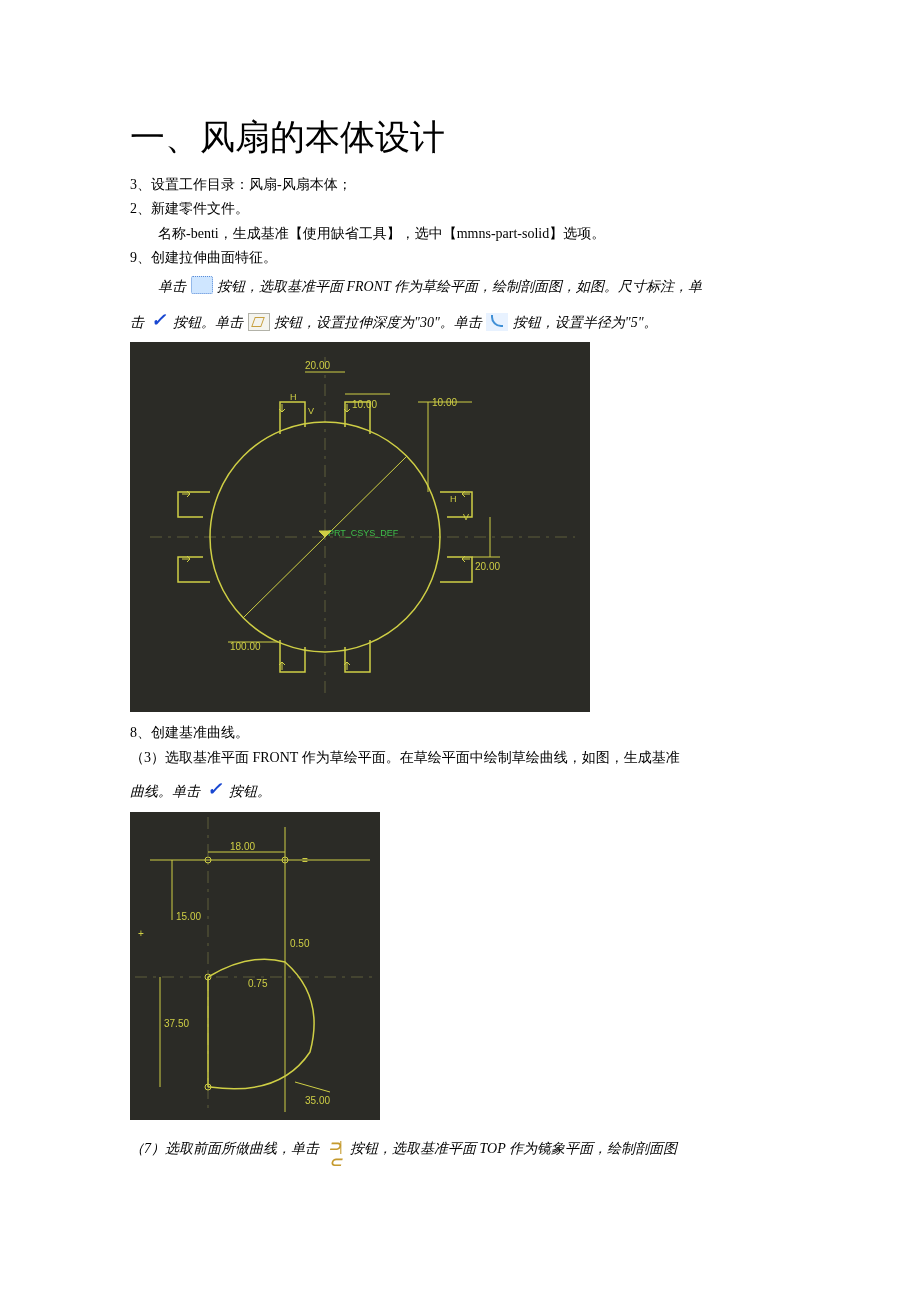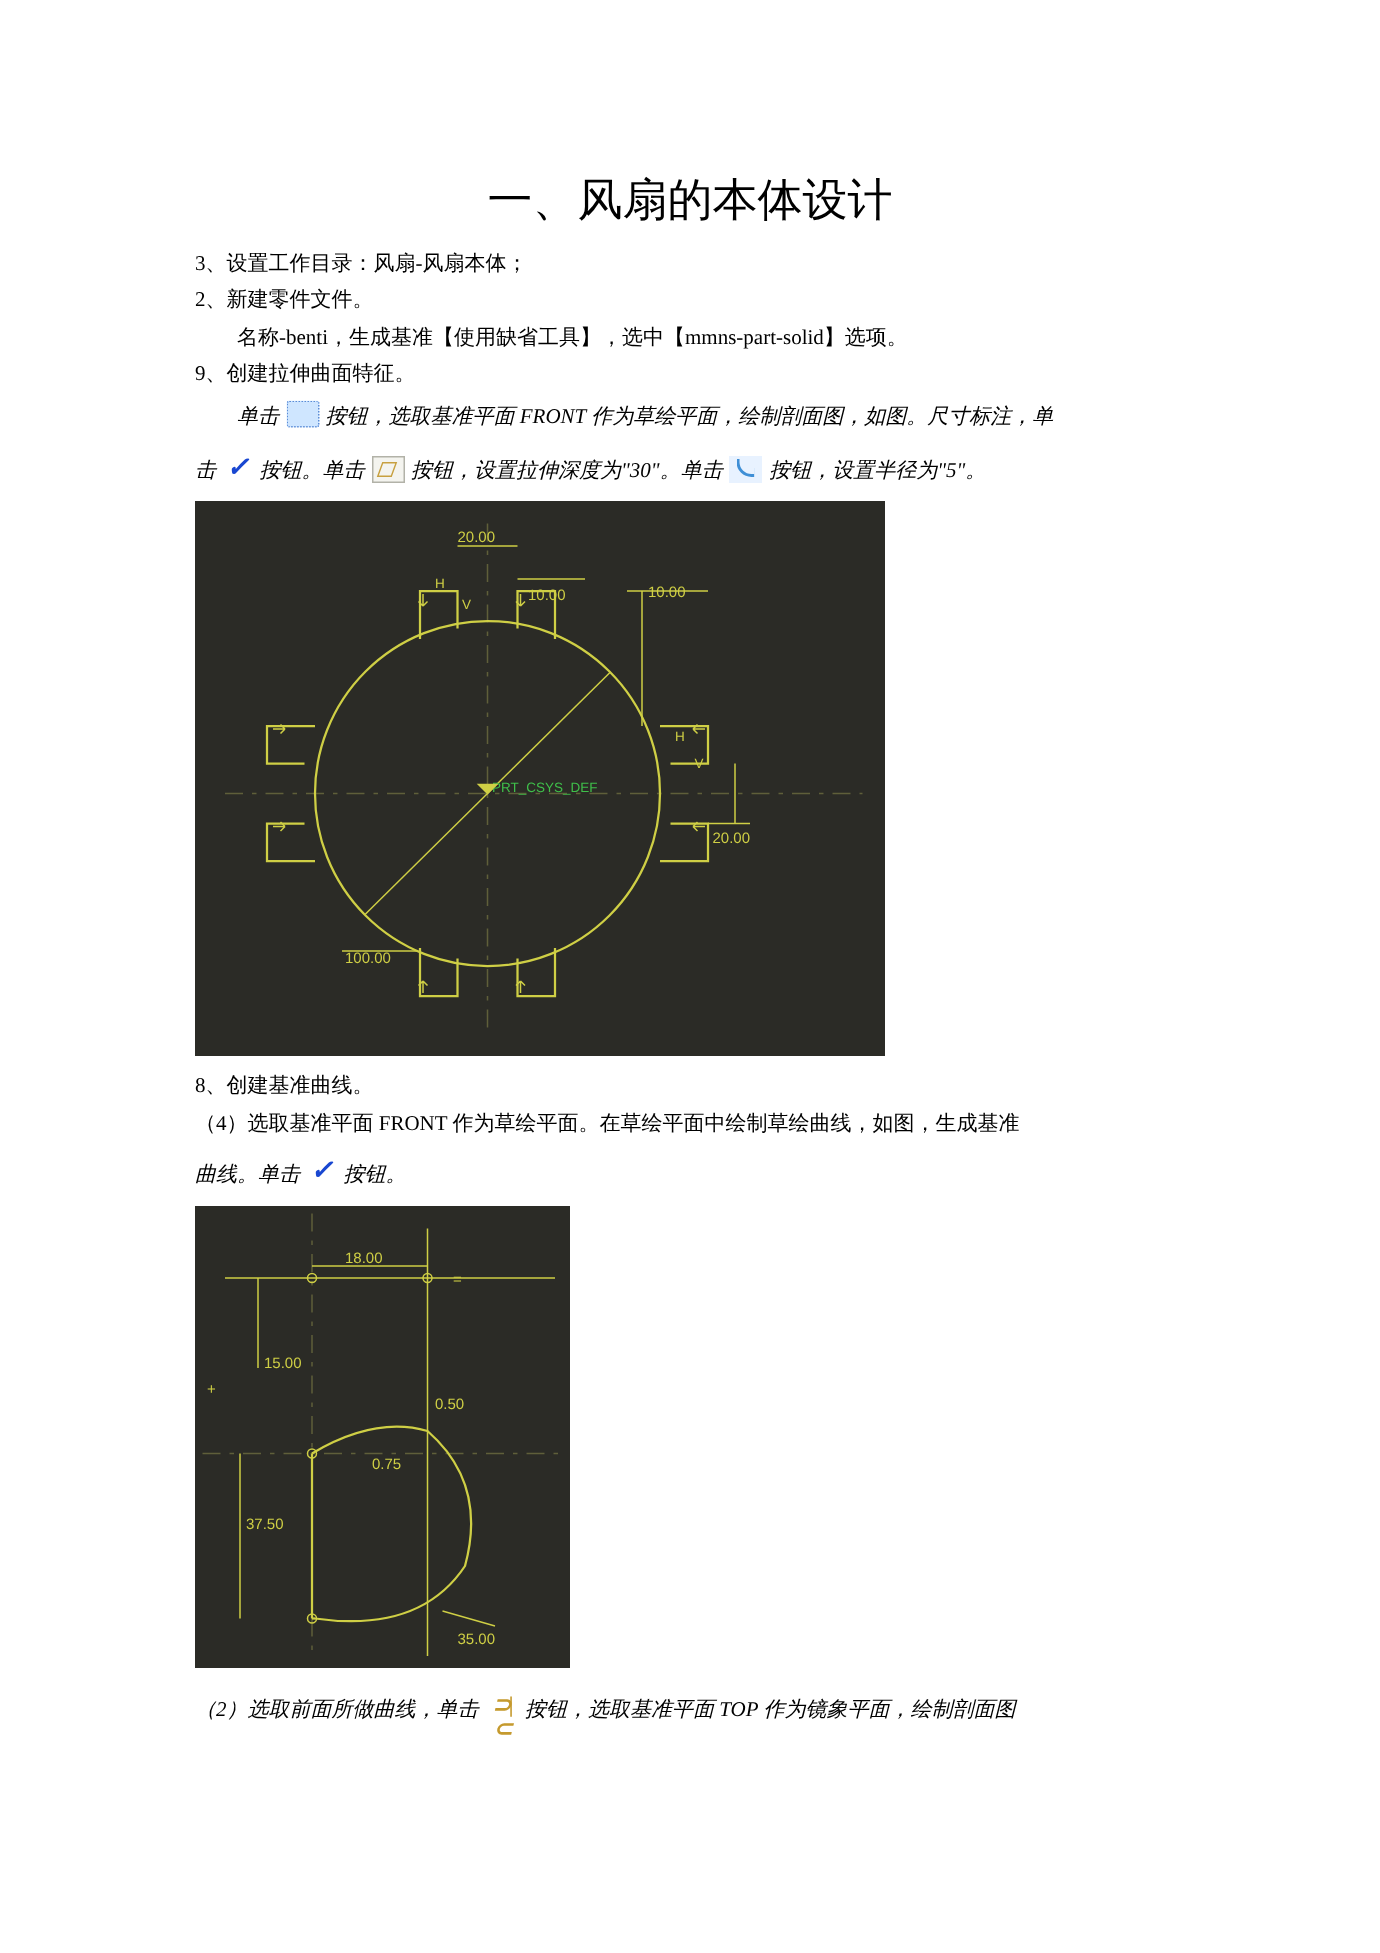--- a/index.html
+++ b/index.html
@@ -7,24 +7,23 @@
       width: 920px;
       background: #fff;
       font-family: "SimSun", "宋体", serif;
       font-size: 14px;
       color: #000;
       padding: 110px 130px 40px 130px;
       line-height: 1.6;
     }
     h1 {
       font-family: "SimSun", "宋体", serif;
-      font-size: 30px;
+      font-size: 35px;
       font-weight: normal;
       margin-bottom: 8px;
-      text-align: center;
     }
     .line { margin-bottom: 2px; }
     .indent { padding-left: 28px; }
     .para { margin-top: 6px; font-style: italic; }
     .icon {
       display: inline-block;
       vertical-align: middle;
       width: 22px;
       height: 18px;
       margin: 0 1px;
@@ -171,21 +170,21 @@
     <path d="M152,62 L152,70 M152,70 L149,67 M152,70 L155,67" stroke="#cfcf45" fill="none"></path>
     <path d="M217,62 L217,70 M217,70 L214,67 M217,70 L220,67" stroke="#cfcf45" fill="none"></path>
     <path d="M152,328 L152,320 M152,320 L149,323 M152,320 L155,323" stroke="#cfcf45" fill="none"></path>
     <path d="M217,328 L217,320 M217,320 L214,323 M217,320 L220,323" stroke="#cfcf45" fill="none"></path>
     <path d="M340,152 L332,152 M332,152 L335,149 M332,152 L335,155" stroke="#cfcf45" fill="none"></path>
     <path d="M340,217 L332,217 M332,217 L335,214 M332,217 L335,220" stroke="#cfcf45" fill="none"></path>
   </g>
 </svg>
 
 <div class="line">8、创建基准曲线。</div>
-<div class="line">（4）选取基准平面 FRONT 作为草绘平面。在草绘平面中绘制草绘曲线，如图，生成基准</div>
+<div class="line">（3）选取基准平面 FRONT 作为草绘平面。在草绘平面中绘制草绘曲线，如图，生成基准</div>
 <div class="line para" style="margin-top:12px;">
   <span>曲线。单击</span>
   <span class="icon icon-check">✓</span>
   <span>按钮。</span>
 </div>
 
 <svg class="cad cad2" viewBox="0 0 250 308">
   <rect x="0" y="0" width="250" height="308" fill="#2b2b26"></rect>
 
   <line class="axis" x1="5" y1="165" x2="245" y2="165"></line>
@@ -214,16 +213,16 @@
   <text x="175" y="292">35.00</text>
   <text x="160" y="135" font-size="8">0.50</text>
   <text x="118" y="175" font-size="8">0.75</text>
 
   <text x="8" y="125" fill="#cfcf45" font-size="14">+</text>
 
   <text x="172" y="52" fill="#cfcf45" font-size="11">=</text>
 </svg>
 
 <div class="line para" style="margin-top:18px;">
-  <span>（2）选取前面所做曲线，单击</span>
+  <span>（7）选取前面所做曲线，单击</span>
   <span class="icon icon-mirror">⊃|⊂</span>
   <span>按钮，选取基准平面 TOP 作为镜象平面，绘制剖面图</span>
 </div>
 
 </body></html>

